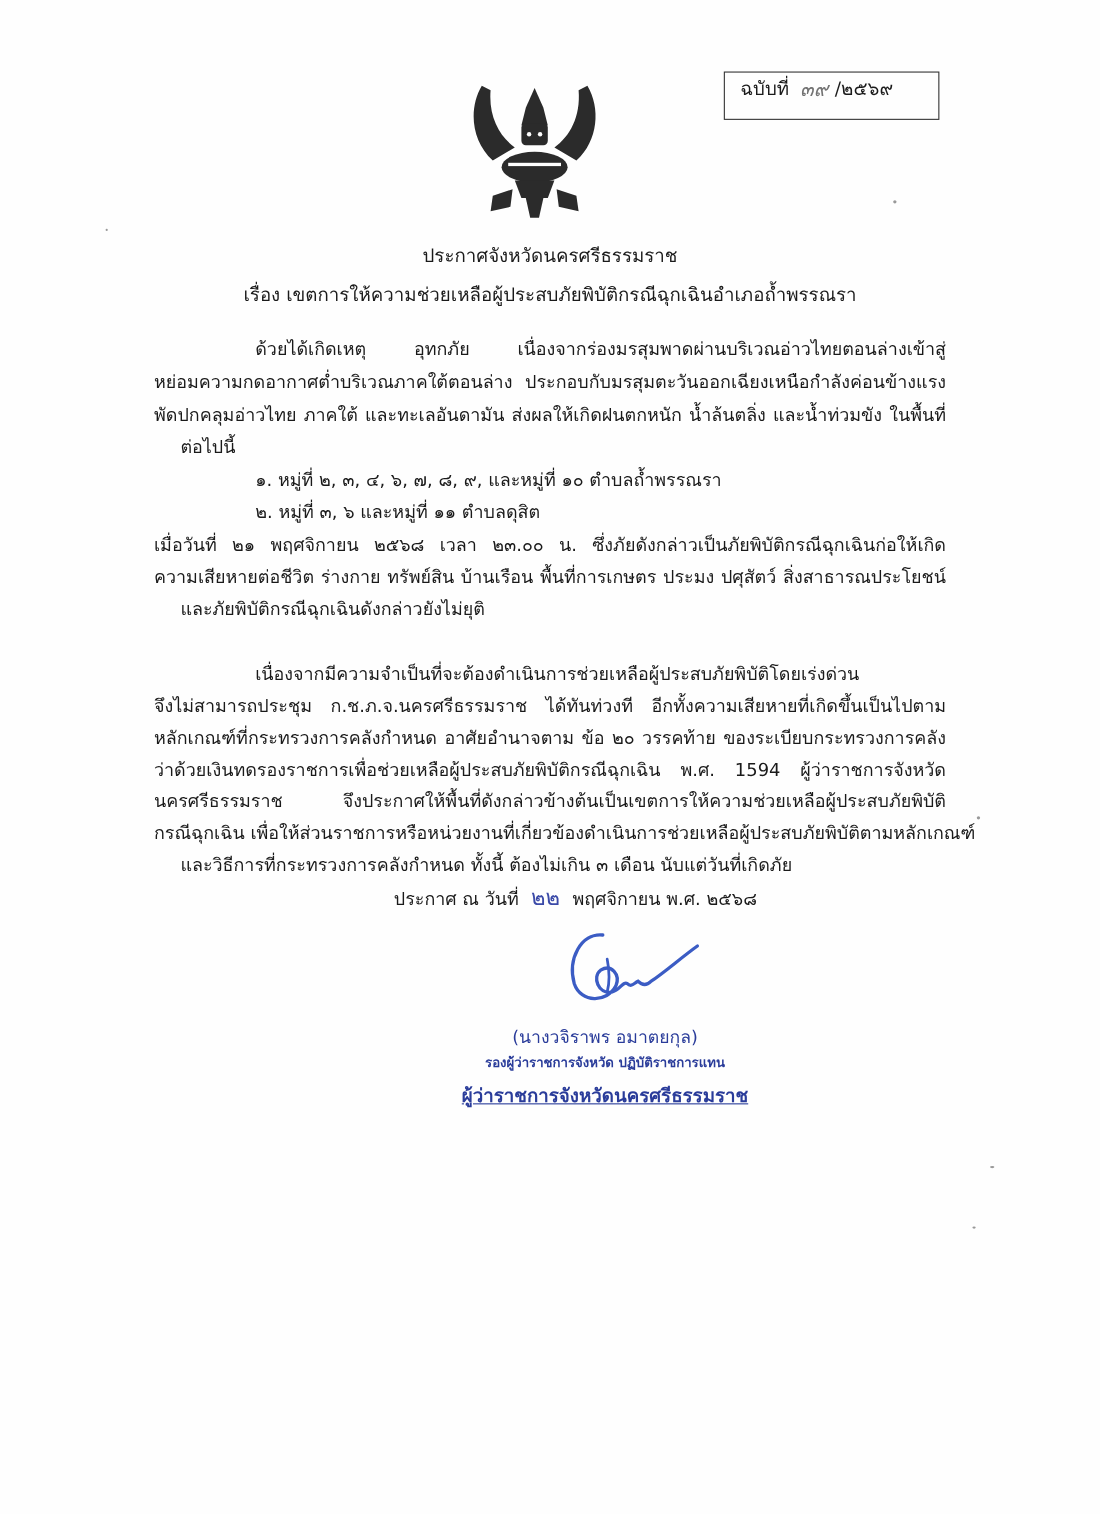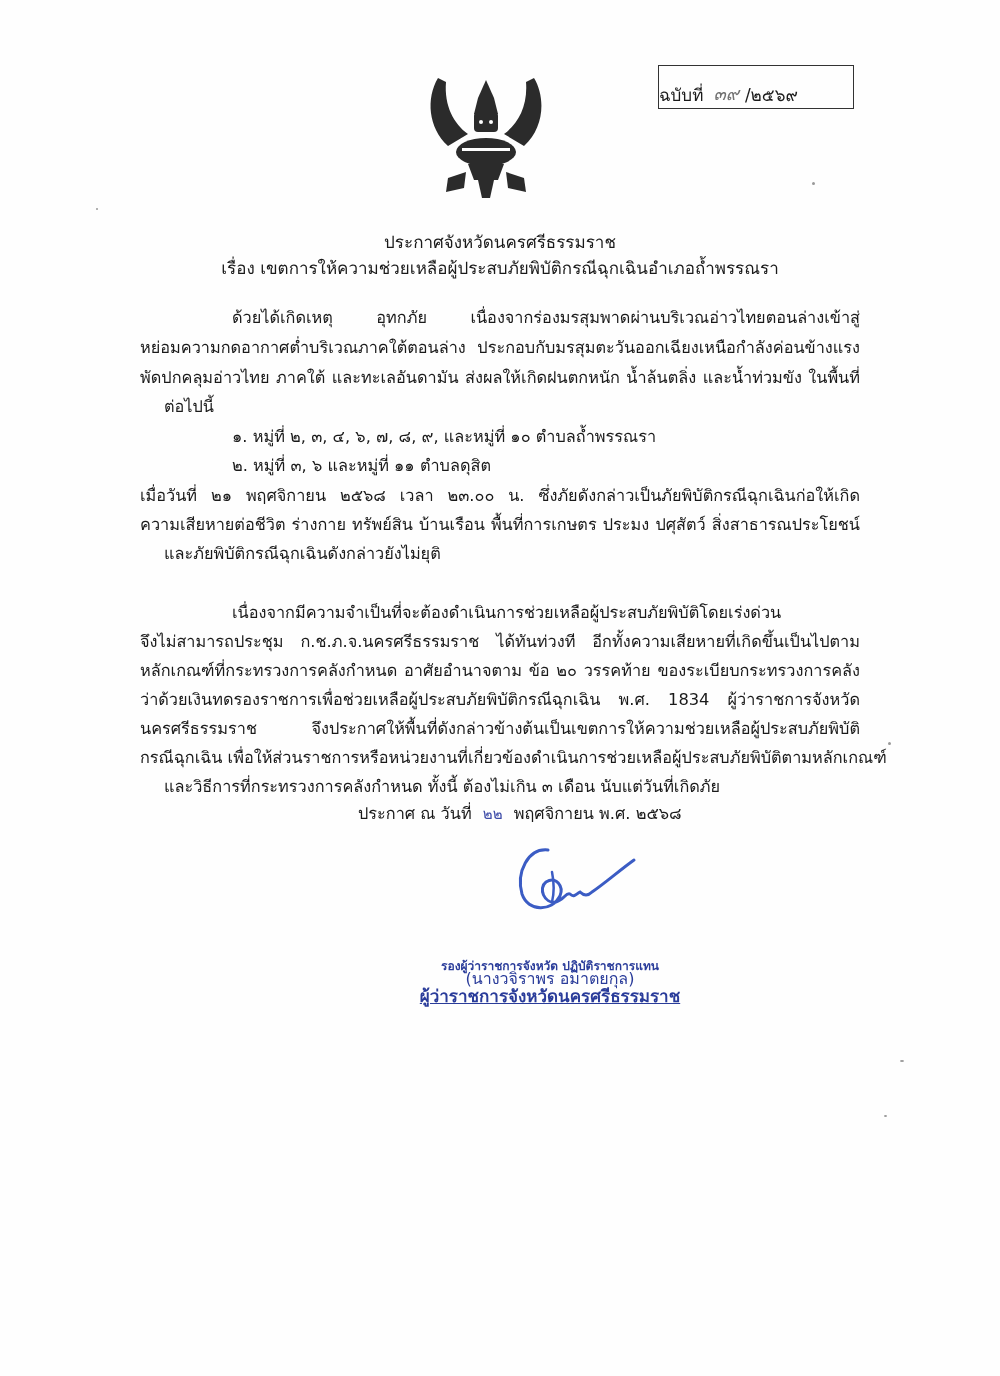--- a/index.html
+++ b/index.html
@@ -1,36 +1,36 @@
 <!DOCTYPE html>
 <html><head>
   <meta charset="utf-8">
   <style>
     html, body { margin: 0; padding: 0; background: #ffffff; }
     body { width: 1000px; height: 1376px; position: relative; overflow: hidden;
            font-family: "DejaVu Sans", "Liberation Sans", sans-serif; color: #1a1a1a; }
     .page { position: absolute; left: 0; top: 0; width: 1000px; height: 1376px; background: #fefefe; }
     .doc-no-box { position: absolute; left: 658px; top: 65px; width: 196px; height: 44px;
-                  border: 1.5px solid #333; box-sizing: border-box; display: flex; align-items: flex-end;
-                  font-size: 17px; }
+                  border: 1.5px solid #333; box-sizing: border-box; display: flex; align-items: flex-start;
+                  padding-left: 14px; font-size: 17px; }
     .doc-no-box .hand { color: #737373; font-style: italic; margin: 0 6px 0 10px; font-size: 18px; }
     .garuda { position: absolute; left: 418px; top: 68px; width: 136px; height: 136px; }
     .title { position: absolute; left: 0; width: 1000px; text-align: center; font-size: 17px; }
-    .t1 { top: 228px; }
+    .t1 { top: 218px; }
     .t2 { top: 254px; }
     .line { position: absolute; left: 140px; width: 720px; font-size: 16.3px; white-space: nowrap;
             text-align: justify; text-align-last: justify; }
     .line.indent { left: 232px; width: 628px; }
     .line.last { text-align-last: left; margin-left: 24px; }
     .item { position: absolute; left: 232px; font-size: 16.3px; white-space: nowrap; }
     .announce { position: absolute; left: 358px; top: 800px; font-size: 16.3px; white-space: nowrap; }
-    .announce .hand { color: #3b4aa8; font-size: 15px; margin: 0 6px; }
+    .announce .hand { color: #3b4aa8; font-size: 20px; margin: 0 6px; }
     .signature { position: absolute; left: 508px; top: 842px; width: 130px; height: 80px; }
     .sig-block { position: absolute; left: 380px; width: 340px; text-align: center; color: #2a3c9a; font-weight: bold; }
-    .s1 { top: 930px; font-size: 16px; font-weight: normal; color: #2a3c9a; margin-top: 36px; }
+    .s1 { top: 930px; font-size: 16px; font-weight: normal; color: #2a3c9a; }
     .s2 { top: 956px; font-size: 12px; }
     .s3 { top: 982px; font-size: 17px; text-decoration: underline; }
     .speck { position: absolute; background: #999; border-radius: 50%; }
   </style>
 </head>
 <body>
 
 <div class="page">
 
   <div class="doc-no-box">
@@ -69,21 +69,21 @@
   <div class="item" style="top:423px">๑.  หมู่ที่  ๒, ๓, ๔, ๖, ๗, ๘, ๙, และหมู่ที่ ๑๐ ตำบลถ้ำพรรณรา</div>
   <div class="item" style="top:452px">๒.  หมู่ที่  ๓, ๖ และหมู่ที่ ๑๑ ตำบลดุสิต</div>
 
   <div class="line" style="top:482px">เมื่อวันที่ ๒๑ พฤศจิกายน ๒๕๖๘ เวลา ๒๓.๐๐ น. ซึ่งภัยดังกล่าวเป็นภัยพิบัติกรณีฉุกเฉินก่อให้เกิด</div>
   <div class="line" style="top:511px">ความเสียหายต่อชีวิต ร่างกาย ทรัพย์สิน บ้านเรือน พื้นที่การเกษตร ประมง ปศุสัตว์ สิ่งสาธารณประโยชน์</div>
   <div class="line indent" style="top:599px">เนื่องจากมีความจำเป็นที่จะต้องดำเนินการช่วยเหลือผู้ประสบภัยพิบัติโดยเร่งด่วน</div>
 
   <div class="line last" style="top:540px">และภัยพิบัติกรณีฉุกเฉินดังกล่าวยังไม่ยุติ</div>
   <div class="line" style="top:628px">จึงไม่สามารถประชุม ก.ช.ภ.จ.นครศรีธรรมราช ได้ทันท่วงที อีกทั้งความเสียหายที่เกิดขึ้นเป็นไปตาม</div>
   <div class="line" style="top:657px">หลักเกณฑ์ที่กระทรวงการคลังกำหนด อาศัยอำนาจตาม ข้อ ๒๐ วรรคท้าย ของระเบียบกระทรวงการคลัง</div>
-  <div class="line" style="top:686px">ว่าด้วยเงินทดรองราชการเพื่อช่วยเหลือผู้ประสบภัยพิบัติกรณีฉุกเฉิน พ.ศ. 1834 ผู้ว่าราชการจังหวัด</div>
+  <div class="line" style="top:686px">ว่าด้วยเงินทดรองราชการเพื่อช่วยเหลือผู้ประสบภัยพิบัติกรณีฉุกเฉิน พ.ศ. 1594 ผู้ว่าราชการจังหวัด</div>
   <div class="line" style="top:715px">นครศรีธรรมราช จึงประกาศให้พื้นที่ดังกล่าวข้างต้นเป็นเขตการให้ความช่วยเหลือผู้ประสบภัยพิบัติ</div>
   <div class="line" style="top:744px">กรณีฉุกเฉิน เพื่อให้ส่วนราชการหรือหน่วยงานที่เกี่ยวข้องดำเนินการช่วยเหลือผู้ประสบภัยพิบัติตามหลักเกณฑ์</div>
   <div class="line last" style="top:773px">และวิธีการที่กระทรวงการคลังกำหนด ทั้งนี้ ต้องไม่เกิน ๓ เดือน นับแต่วันที่เกิดภัย</div>
 
   <div class="announce">
     <span>ประกาศ ณ วันที่</span>
     <span class="hand">๒๒</span>
     <span>พฤศจิกายน พ.ศ. ๒๕๖๘</span>
   </div>
 

